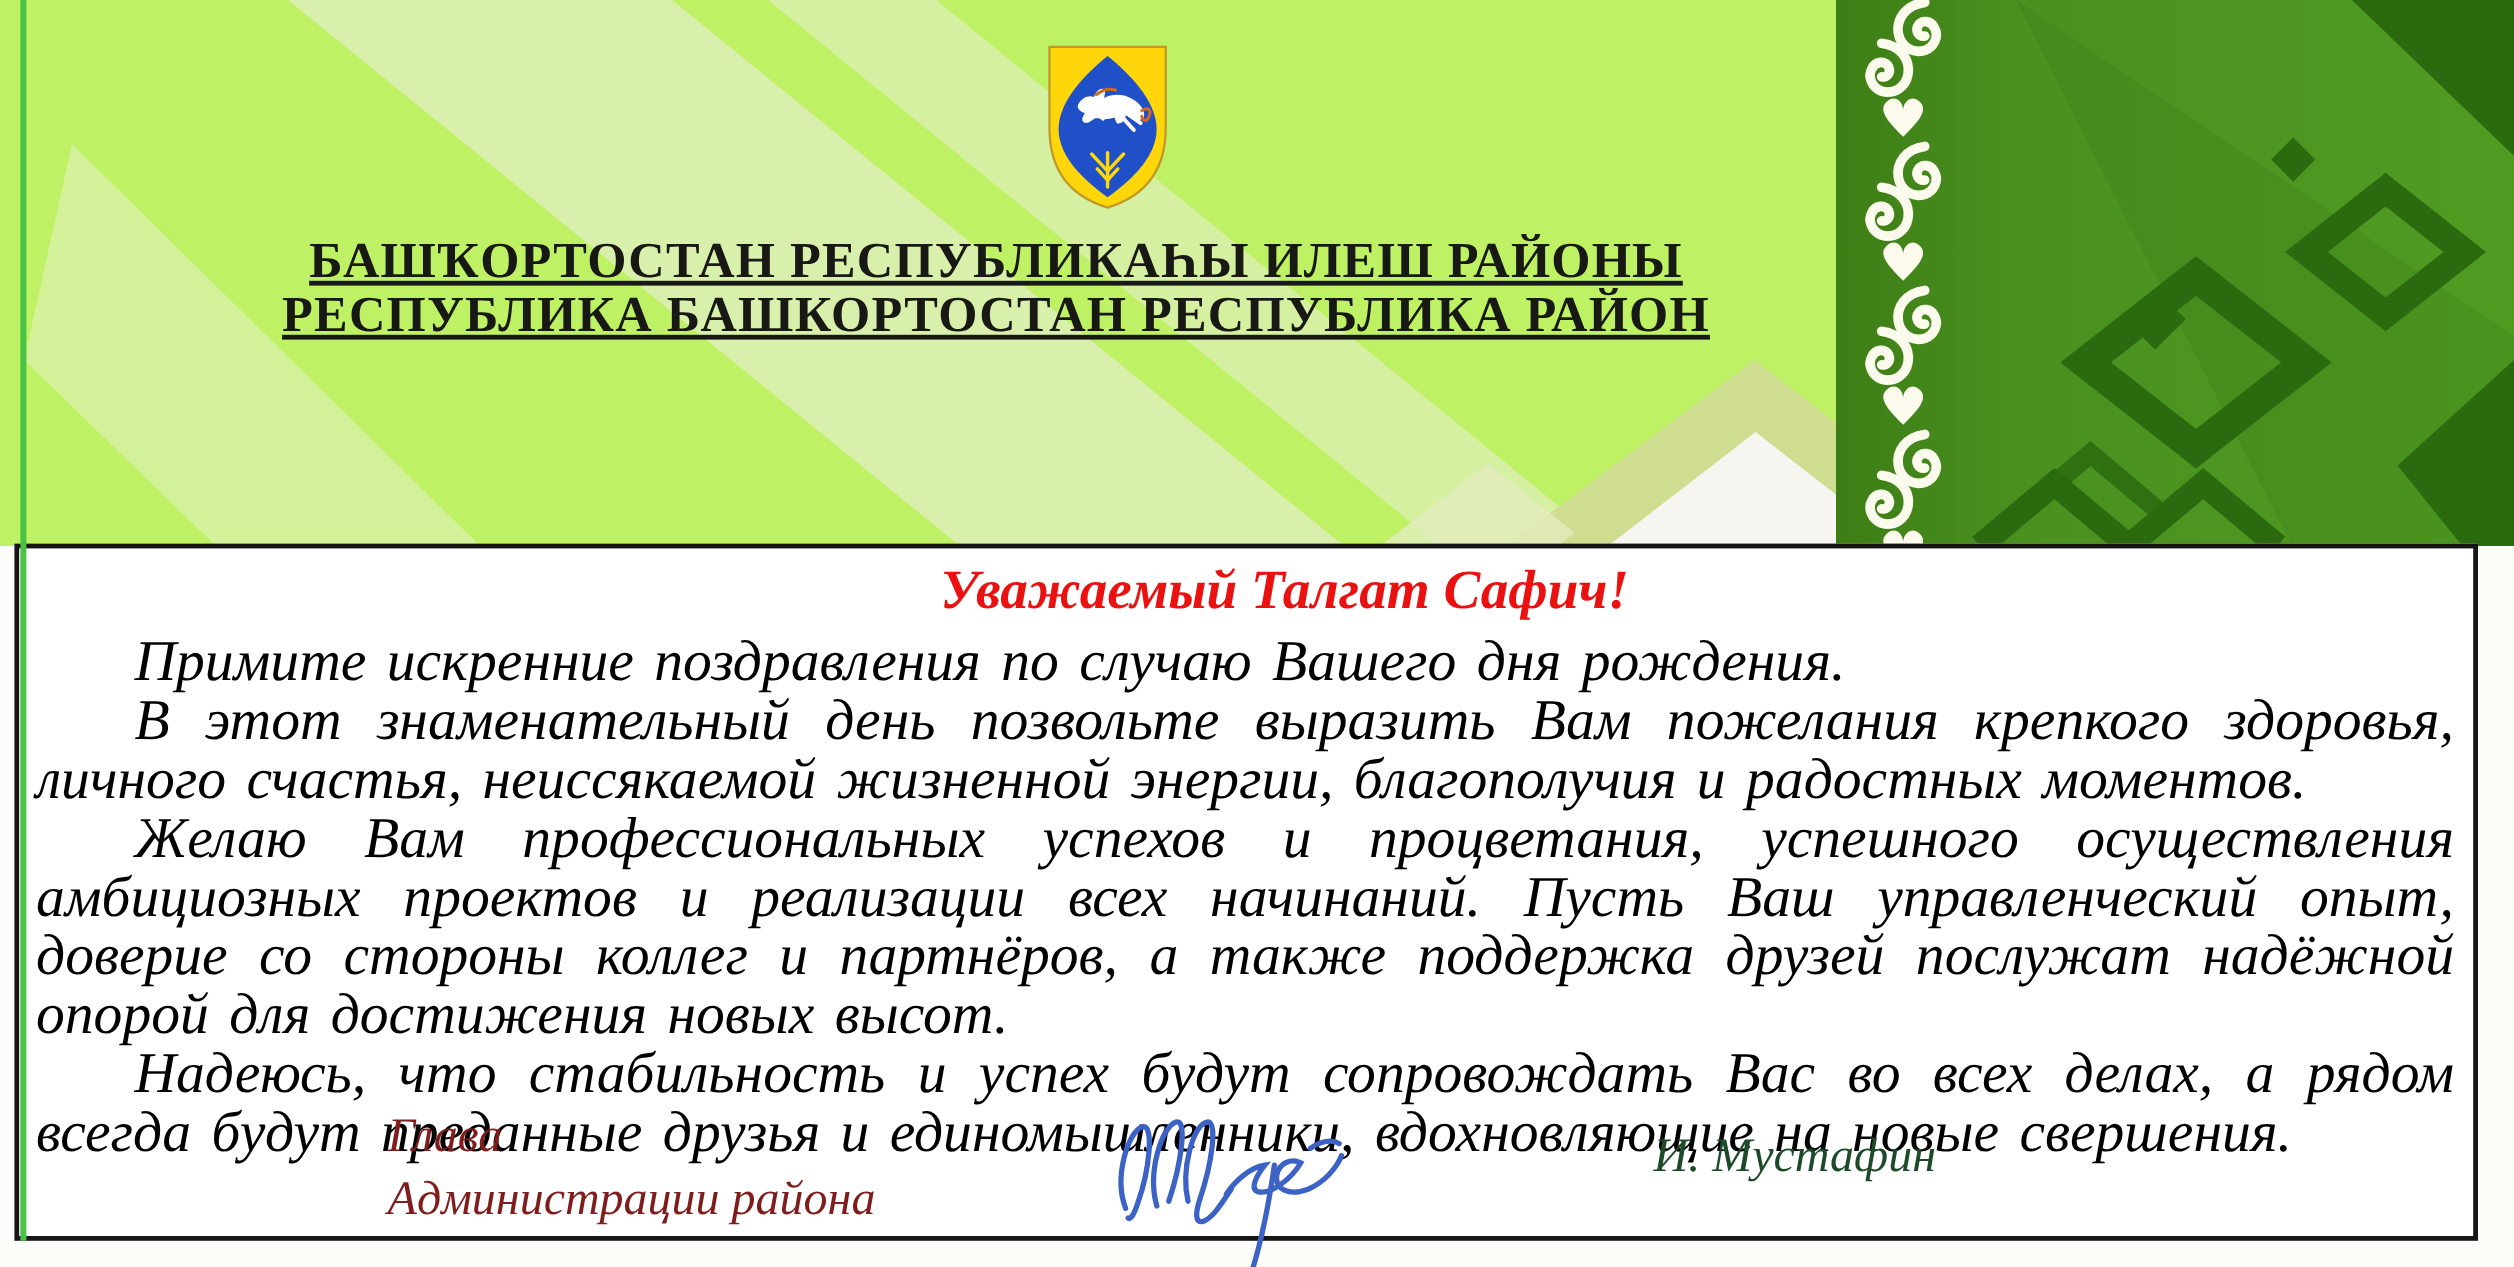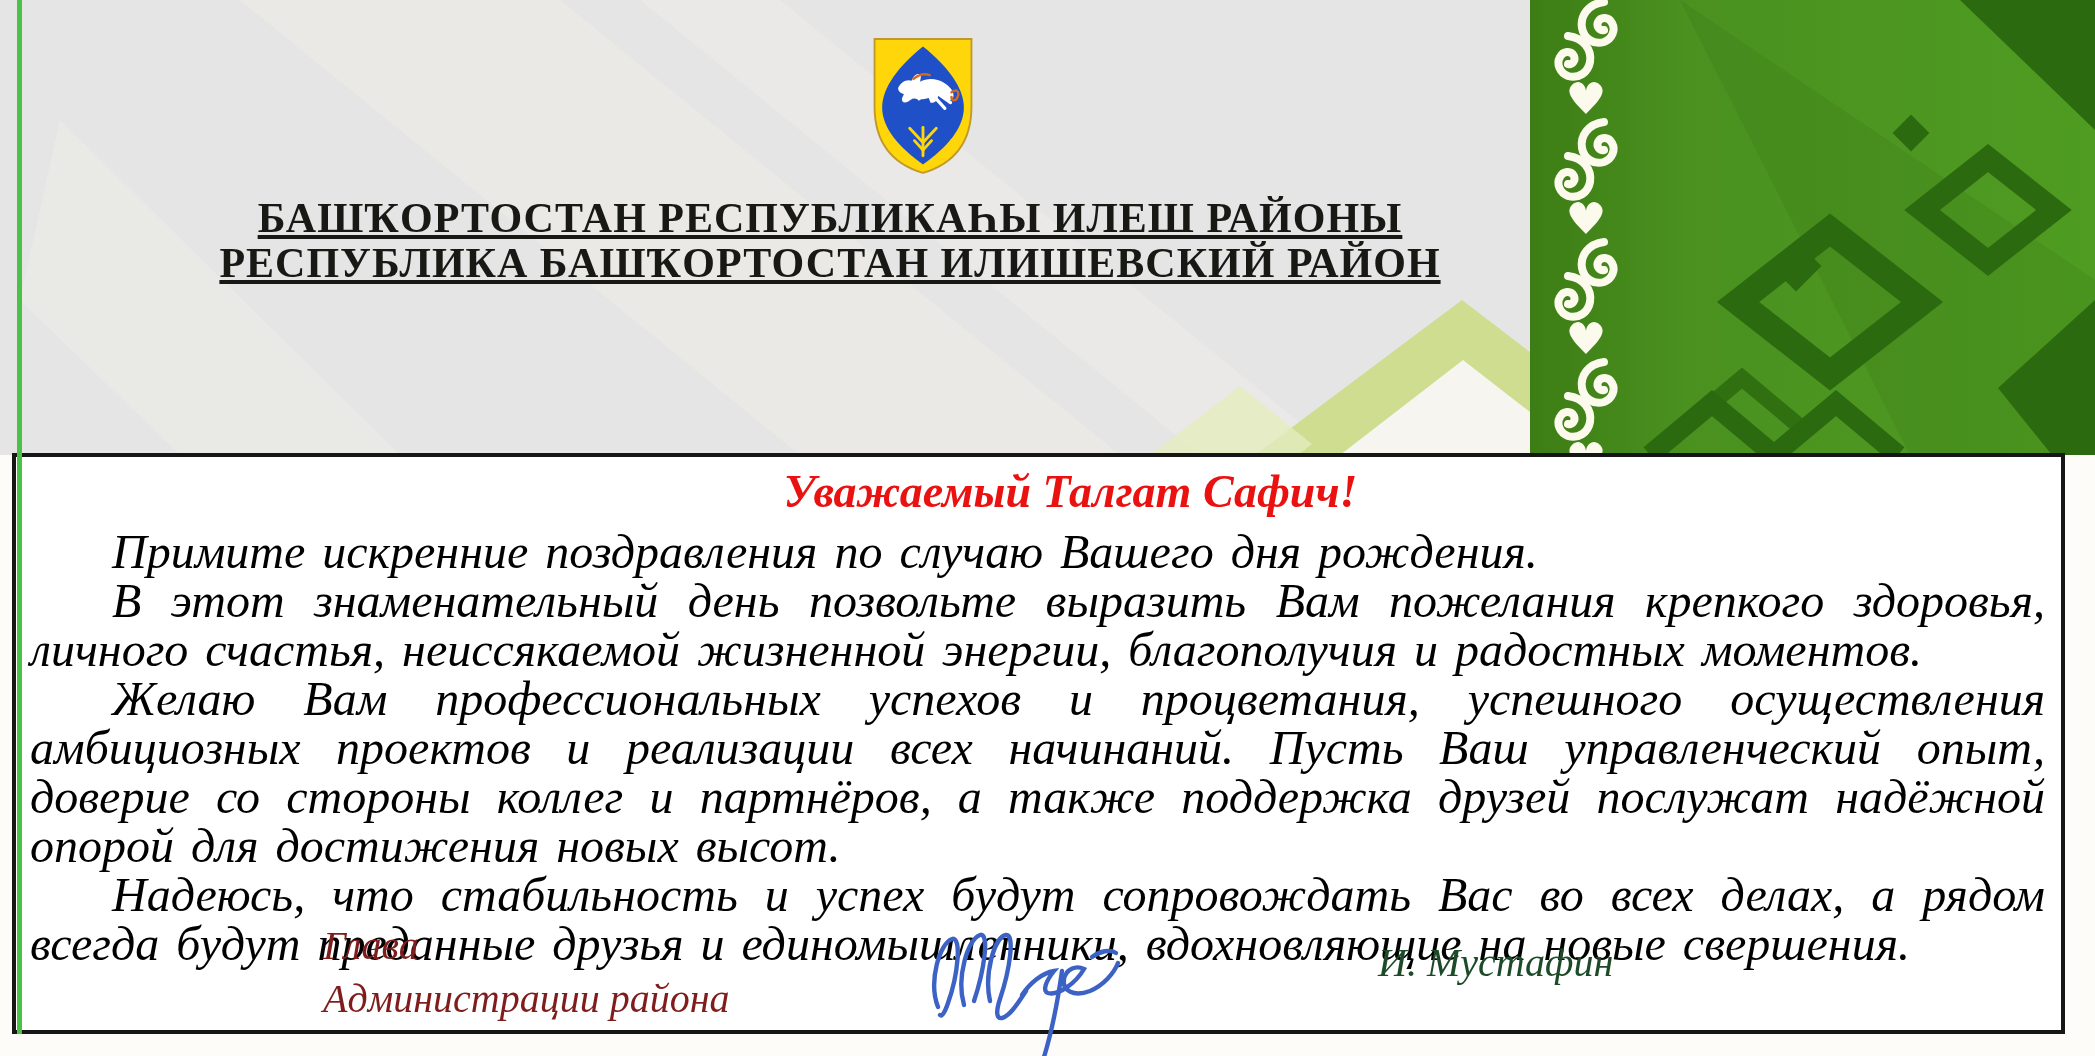--- a/index.html
+++ b/index.html
@@ -6,21 +6,21 @@
   .page{
     position:relative;
     width:2095px;height:1056px;
     background:#fdfcf9;
     overflow:hidden;
     font-family:"Liberation Serif","DejaVu Serif",serif;
   }
   
   .header{
     position:absolute;left:0;top:0;width:1911px;height:455px;
-    background:#e5e5e5;
+    background:#bef264;
   }
   .header-deco{position:absolute;left:0;top:0;}
   .edge-line{
     position:absolute;left:17px;top:0;width:5px;height:1034px;
     background:#49c246;z-index:6;
   }
   .emblem{
     position:absolute;left:866px;top:34px;width:114px;height:143px;z-index:3;
   }
   .header-text{
@@ -118,21 +118,21 @@
         <path d="M60,114 L74,99"></path>
         <path d="M60,122 L51,112"></path>
         <path d="M60,122 L69,112"></path>
       </g>
       <text x="24" y="118" font-size="11" fill="#ffd60a" font-family="Liberation Serif, serif">II</text>
       <text x="88" y="118" font-size="11" fill="#ffd60a" font-family="Liberation Serif, serif">X</text>
     </svg>
 
     <div class="header-text">
       <div class="org-line">БАШҠОРТОСТАН РЕСПУБЛИКАҺЫ ИЛЕШ РАЙОНЫ</div>
-      <div class="org-line">РЕСПУБЛИКА БАШҠОРТОСТАН ИЛИШЕВСКИЙ РАЙОН</div>
+      <div class="org-line">РЕСПУБЛИКА БАШКОРТОСТАН РЕСПУБЛИКА РАЙОН</div>
     </div>
   </div>
 
   <div class="edge-line"></div>
 
   <svg class="band" viewBox="0 0 565 455">
     <defs>
       <linearGradient id="bandg" x1="0" y1="0" x2="1" y2="0">
         <stop offset="0" stop-color="#3d7d15"></stop>
         <stop offset="0.28" stop-color="#4a9120"></stop>

